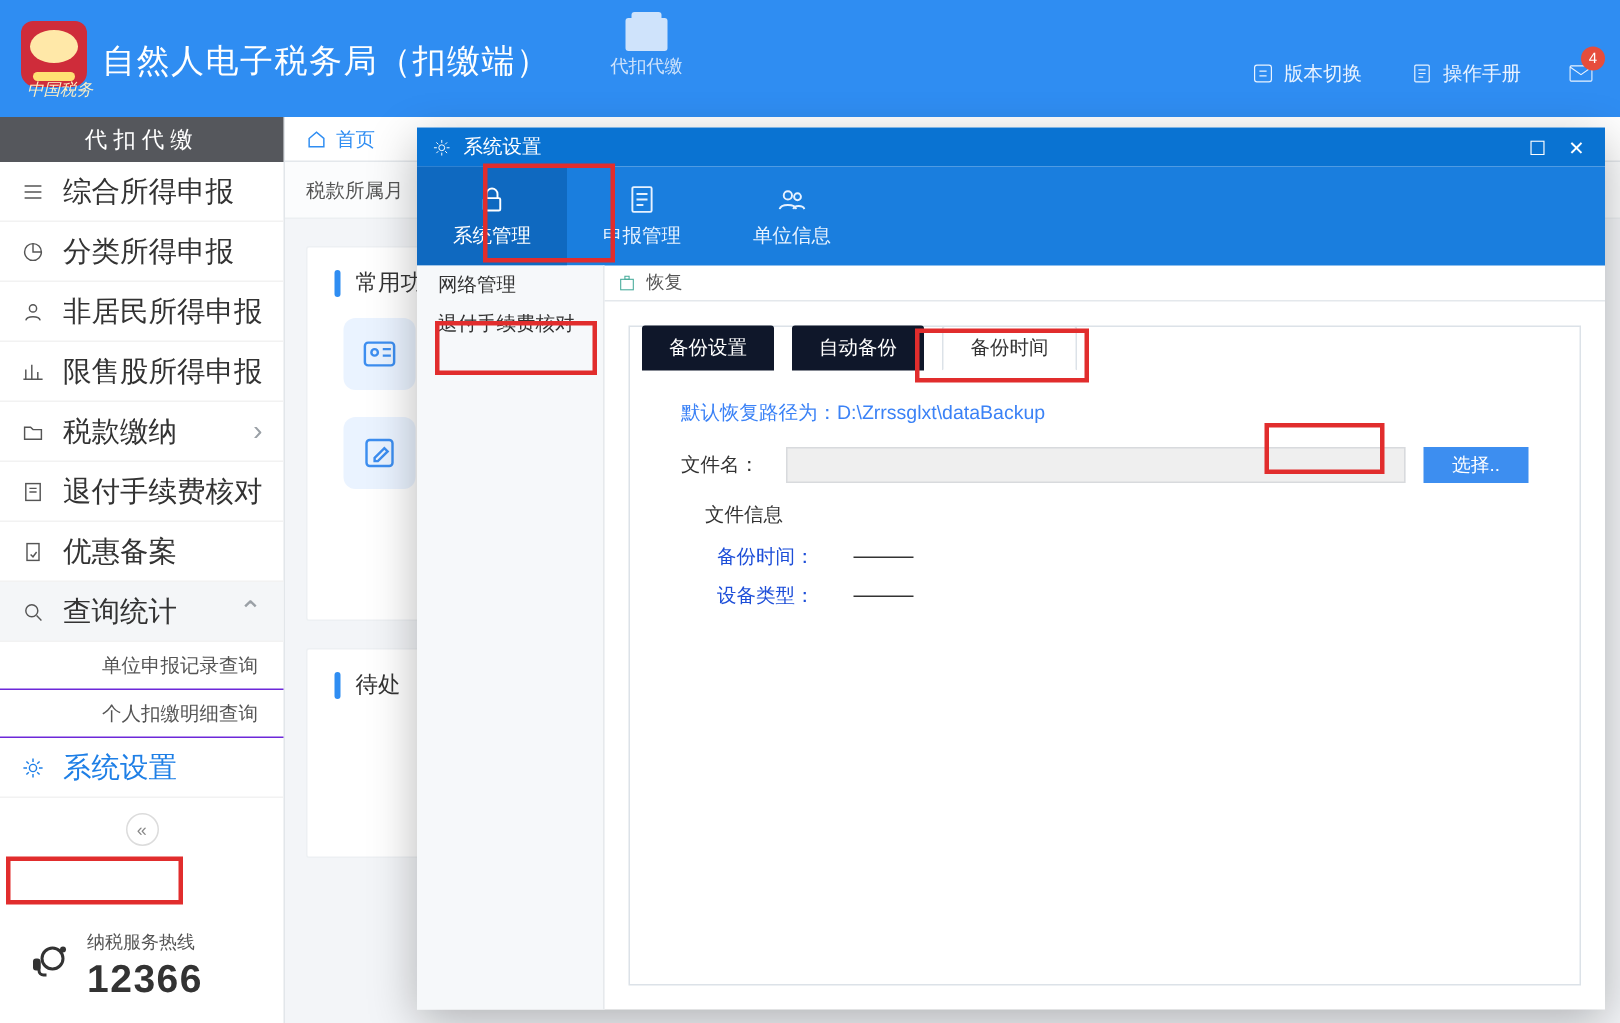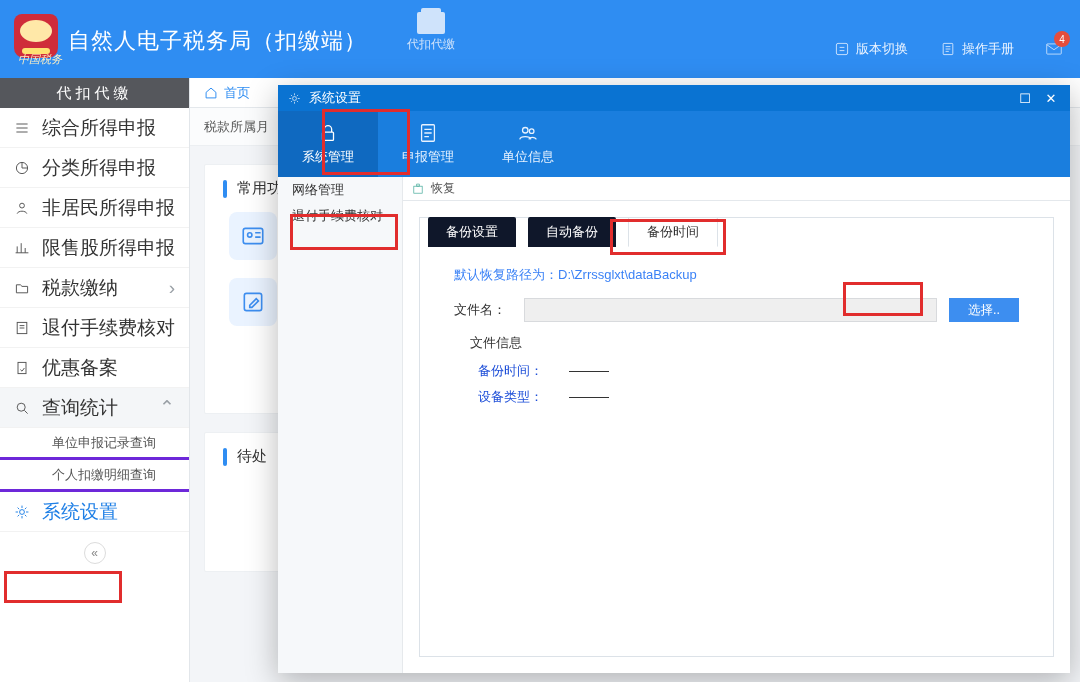--- a/index.html
+++ b/index.html
@@ -23,21 +23,21 @@
   .mail-badge .badge { position:absolute; top:-10px; right:-8px; background:#e64d3c; color:#fff; border-radius:50%; width:16px; height:16px; font-size:10px; display:flex; align-items:center; justify-content:center; }
 
   
   .sidebar { position:absolute; top:78px; left:0; width:190px; bottom:0; background:#fff; border-right:1px solid #e2e6ea; }
   .sidebar-title { height:30px; background:#55575c; color:#fff; font-size:15px; display:flex; align-items:center; justify-content:center; letter-spacing:4px;}
   .side-item { display:flex; align-items:center; height:40px; padding:0 14px; font-size:19px; color:#333; cursor:pointer; gap:12px; border-bottom:1px solid #f2f2f2; }
   .side-item.active { color:#1e7fe6; }
   .side-item .chev { margin-left:auto; color:#9aa0a6; }
   .side-item svg { width:16px; height:16px; stroke:#555; fill:none; stroke-width:1.2; }
   .side-item.active svg { stroke:#1e7fe6; }
-  .sub-item { padding-left:52px; height:32px; display:flex; align-items:center; font-size:13px; color:#555; border-bottom:3px solid #6d28d9; }
+  .sub-item { padding-left:68px; height:32px; display:flex; align-items:center; font-size:13px; color:#555; border-bottom:1px solid #6d28d9; }
   .collapse-btn { width:22px; height:22px; border:1px solid #dcdcdc; border-radius:50%; margin:10px auto 0 auto; display:flex; align-items:center; justify-content:center; color:#888; font-size:12px; }
 
   .hotline { position:absolute; bottom:14px; left:20px; display:flex; align-items:center; gap:8px; color:#333; }
   .hotline .num { font-size:26px; font-weight:700; letter-spacing:1px; }
   .hotline .lbl { font-size:12px; color:#555; }
   .hotline svg { width:30px; height:34px; }
 
   
   .content { position:absolute; left:190px; top:78px; right:0; bottom:0; background:#f3f5f8; }
   .breadcrumb { height:30px; display:flex; align-items:center; gap:6px; padding:0 14px; font-size:13px; color:#2f8df2; border-bottom:1px solid #e4e8ec; background:#fff; }
@@ -192,20 +192,32 @@
     </div>
   <div class="side-item active">
     <svg viewBox="0 0 20 20">
         <circle cx="10" cy="10" r="3"></circle>
         <path d="M10 2v3M10 15v3M2 10h3M15 10h3M4.5 4.5l2 2M13.5 13.5l2 2M15.5 4.5l-2 2M6.5 13.5l-2 2"></path>
       </svg>
     <span>系统设置</span>
   </div>
   <div class="collapse-btn">«</div>
 
+  <div class="hotline">
+    <svg viewBox="0 0 30 34">
+        <circle cx="15" cy="12" r="7" fill="none" stroke="#333" stroke-width="2"></circle>
+        <path d="M6 14v6a3 3 0 003 3h2" fill="none" stroke="#333" stroke-width="2"></path>
+        <rect x="2" y="12" width="5" height="8" rx="2" fill="#333"></rect>
+        <circle cx="22" cy="6" r="2" fill="#333"></circle>
+      </svg>
+    <div>
+      <div class="lbl">纳税服务热线</div>
+      <div class="num">12366</div>
+    </div>
+  </div>
 </div>
 
 <div class="content">
   <div class="breadcrumb">
     <svg width="14" height="14" viewBox="0 0 20 20">
         <path d="M3 9l7-6 7 6v8H3z" fill="none" stroke="#2f8df2" stroke-width="1.4"></path>
       </svg>
     <span>首页</span>
   </div>
   <div class="tax-period-bar">

